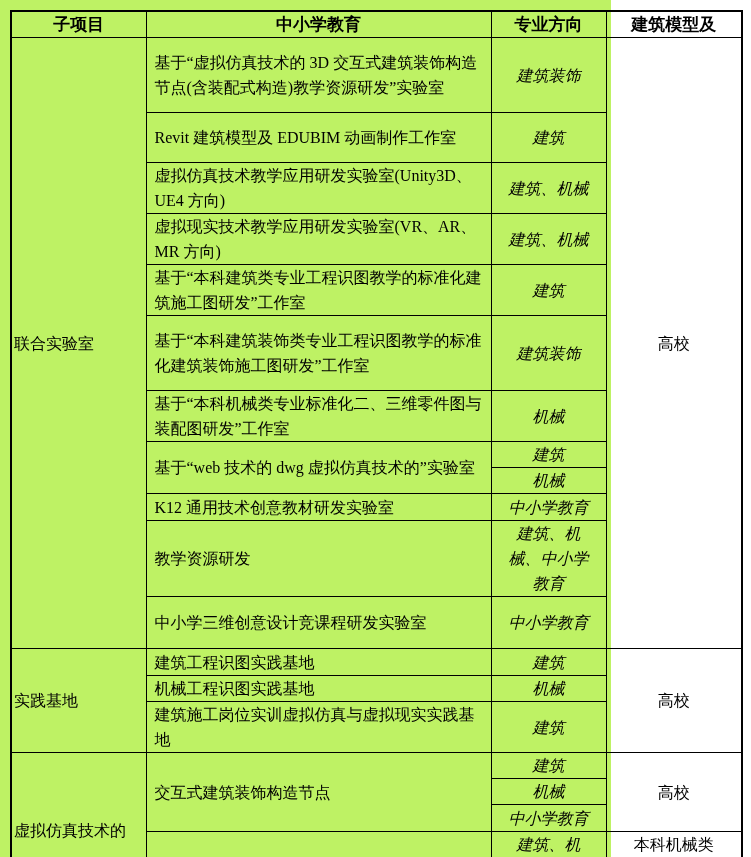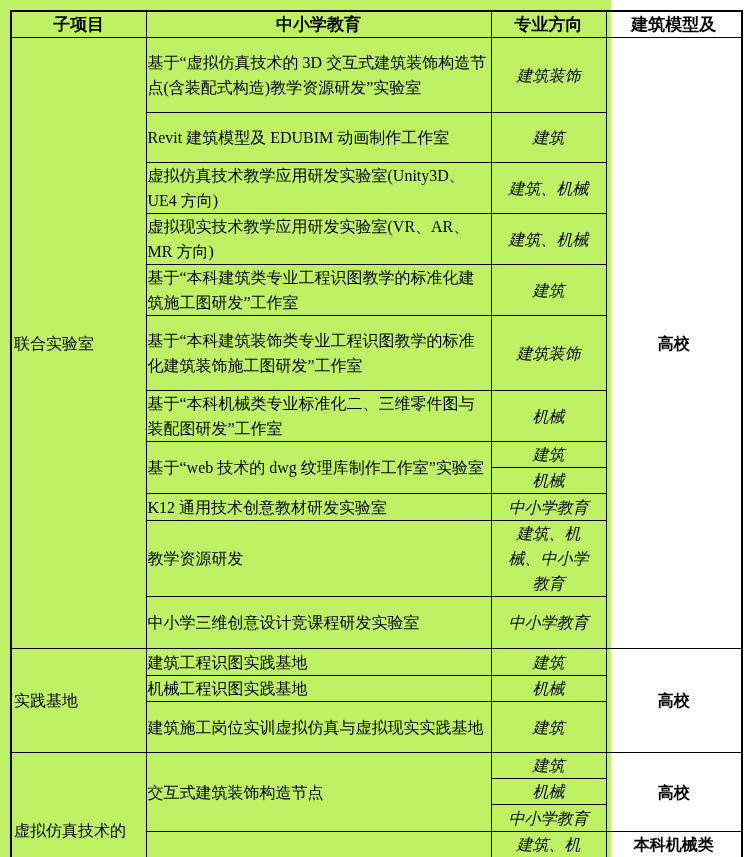--- a/index.html
+++ b/index.html
@@ -37,31 +37,30 @@
     font-weight: bold;
     text-align: center;
     padding: 0;
   }
   td.c-label {        
     text-align: left;
     padding: 0 2px;
   }
   td.c-coop {         
     text-align: left;
-    padding: 0 4px 0 1px;
+    padding: 0 4px 0 8px;
   }
   td.c-major {        
     text-align: center;
     padding: 0 16px;
     font-style: italic;
   }
   td.c-loc {          
     text-align: center;
     padding: 0 26px;
-    font-weight: bold;
   }
 </style>
 </head>
 <body>
 
 <div class="page">
   <table class="doc-table">
     <colgroup>
       <col style="width:135px">
       <col style="width:345px">
@@ -100,21 +99,21 @@
       </tr>
       <tr style="height:75px">
         <td class="c-coop">基于“本科建筑装饰类专业工程识图教学的标准化建筑装饰施工图研发”工作室</td>
         <td class="c-major">建筑装饰</td>
       </tr>
       <tr style="height:51px">
         <td class="c-coop">基于“本科机械类专业标准化二、三维零件图与装配图研发”工作室</td>
         <td class="c-major">机械</td>
       </tr>
       <tr style="height:26px">
-        <td class="c-coop" rowspan="2">基于“web 技术的 dwg 纹理库制作工作室”实验室</td>
+        <td class="c-coop" rowspan="2">基于“web 技术的 dwg 虚拟仿真技术的”实验室</td>
         <td class="c-major">建筑</td>
       </tr>
       <tr style="height:25px">
         <td class="c-major">机械</td>
       </tr>
       <tr style="height:27px">
         <td class="c-coop">K12 通用技术创意教材研发实验室</td>
         <td class="c-major">中小学教育</td>
       </tr>
       <tr style="height:50px">

